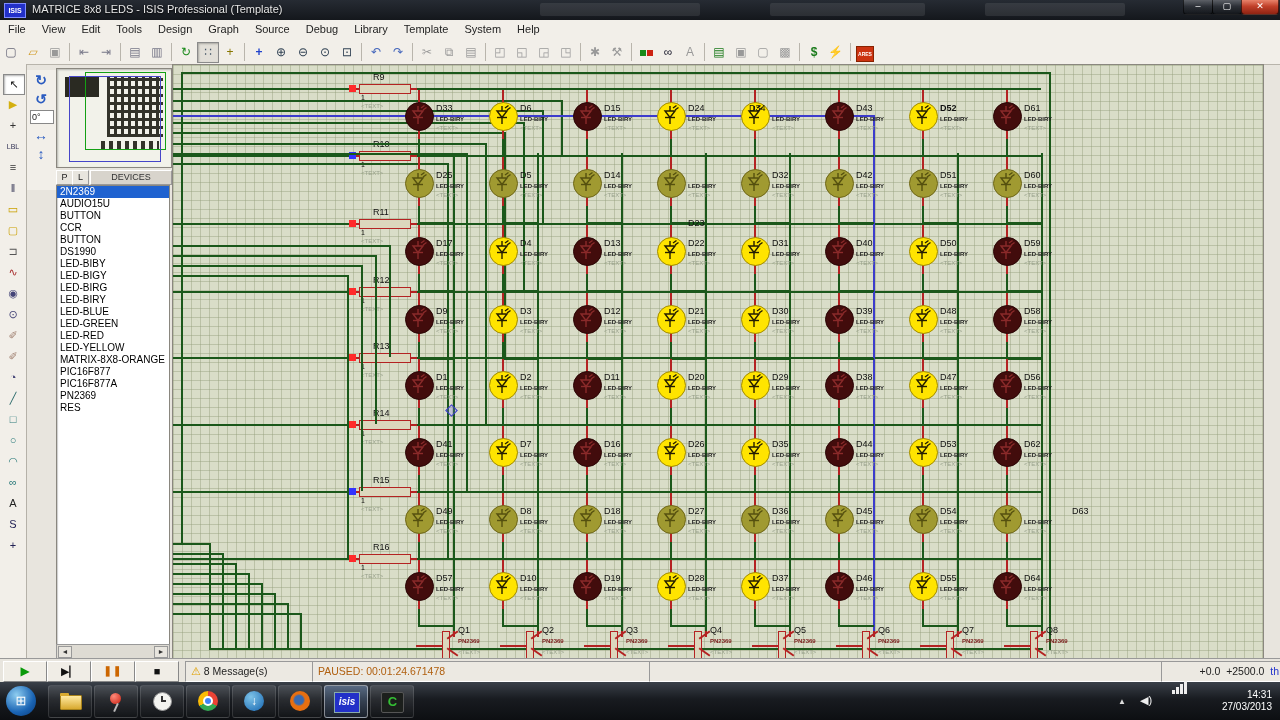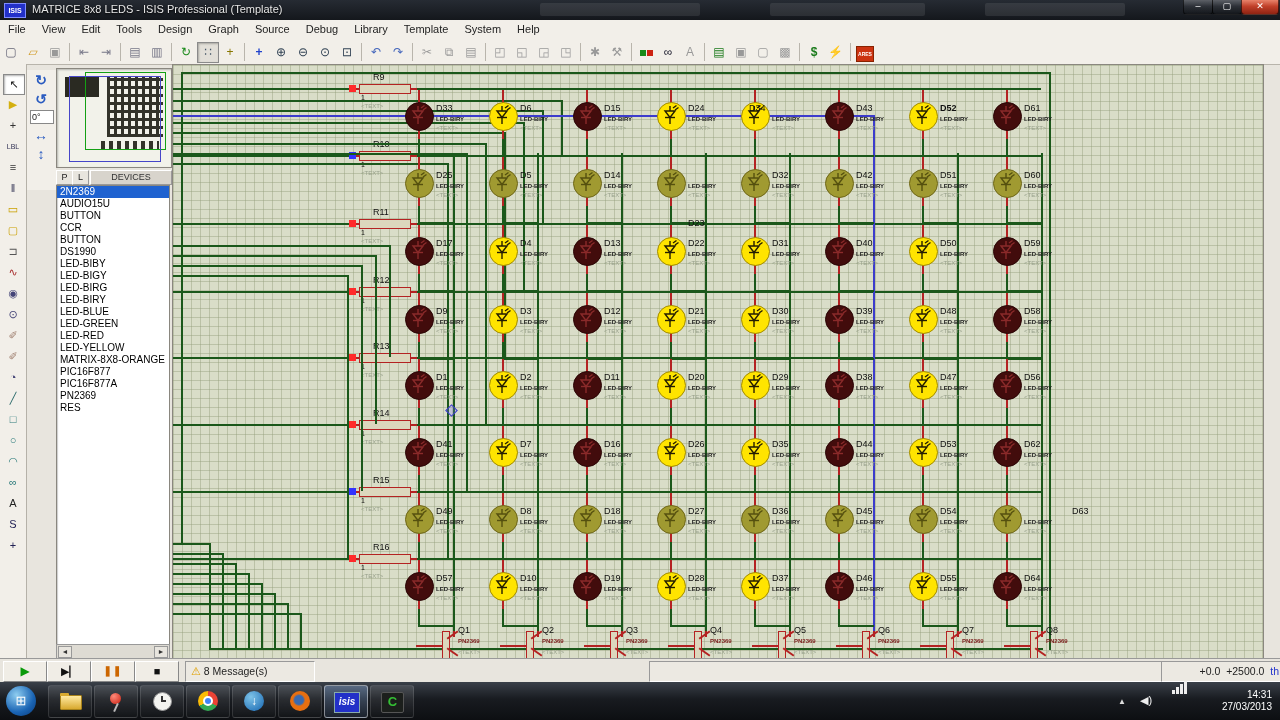--- a/index.html
+++ b/index.html
@@ -1516,20 +1516,21 @@
 
   <div id="statusbar">
     <div class="sim-btn" style="left:3px;"><span style="color:#0a9a0a;font-size:12px;">▶</span></div>
     <div class="sim-btn" style="left:47px;"><span style="color:#111;font-size:11px;">▶</span><span style="color:#111;font-weight:bold;">▏</span></div>
     <div class="sim-btn" style="left:91px;"><span style="color:#cc6600;font-weight:bold;letter-spacing:1px;">❚❚</span></div>
     <div class="sim-btn" style="left:135px;"><span style="color:#111;font-size:11px;">■</span></div>
     <div class="sunken" style="left:185px;width:118px;">
       <span style="color:#e0a000;font-size:11px;">⚠</span>
       <span>8 Message(s)</span>
     </div>
+    <div class="sunken" style="left:312px;width:330px;color:#b06010;">PAUSED: 00:01:24.671478</div>
     <div class="sunken" style="left:649px;width:505px;"></div>
     <div class="sunken" style="left:1161px;width:112px;text-align:right;">
       <span>+0.0</span>&nbsp;
       <span>+2500.0</span>&nbsp;
       <span style="color:#2233cc;">th</span>
     </div>
   </div>
 
   <div id="taskbar">
     <div style="position:absolute;left:6px;top:4px;width:30px;height:30px;border-radius:50%;

